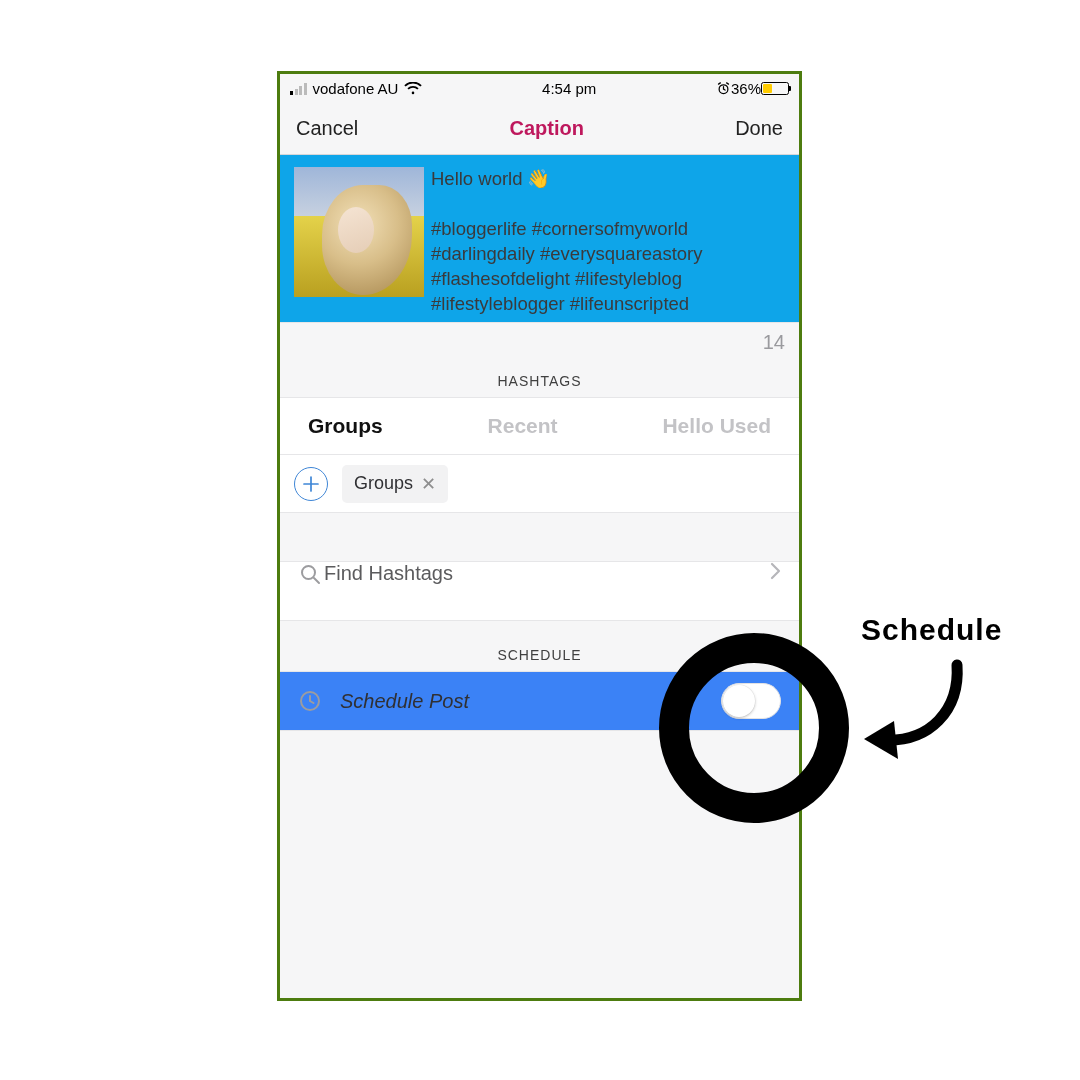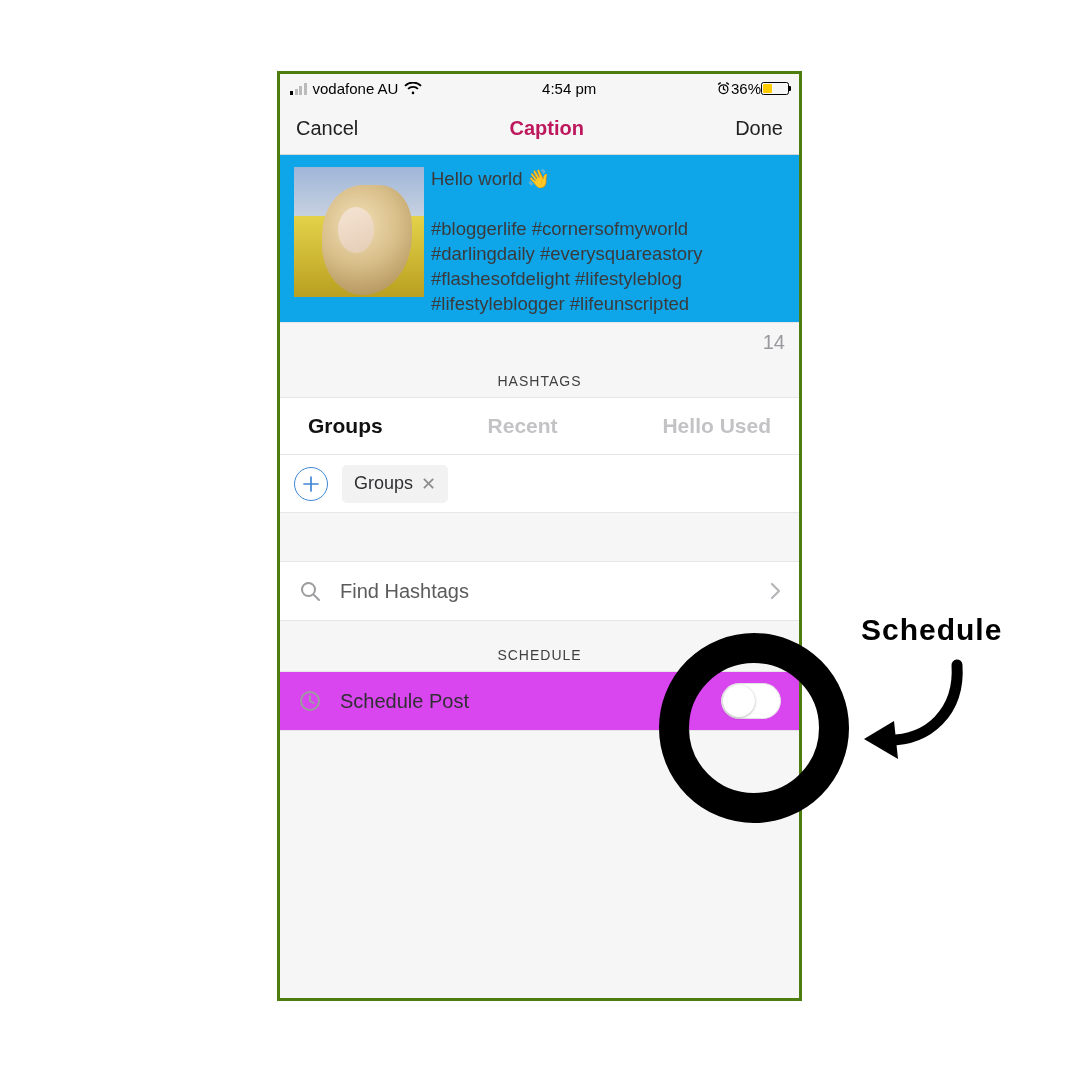--- a/index.html
+++ b/index.html
@@ -29,24 +29,24 @@
   .counter{font-size:20px;color:#9a9a9e;}
   .section-label{font-size:14px;color:#404040;letter-spacing:1px;padding:10px 18px 8px;text-align:center;}
   .tabs{background:#fff;border-top:1px solid #e6e6e8;border-bottom:1px solid #e6e6e8;height:58px;display:flex;align-items:center;padding:0 28px;justify-content:space-between;}
   .tab{font-size:21px;font-weight:700;color:#c3c3c6;}
   .tab.active{color:#111;}
   .chip-row{background:#fff;height:58px;border-bottom:1px solid #e6e6e8;display:flex;align-items:center;padding:0 14px;gap:14px;}
   .add-circle{width:34px;height:34px;border:1.5px solid #3f86d6;border-radius:50%;display:flex;align-items:center;justify-content:center;color:#3f86d6;}
   .chip{background:#f2f2f3;border-radius:5px;padding:8px 12px;display:flex;align-items:center;gap:8px;font-size:18px;color:#303033;}
   .chip-x{color:#8e8e8e;font-size:18px;}
   .spacer{height:48px;}
-  .findrow{background:#fff;border-top:1px solid #e6e6e8;border-bottom:1px solid #e6e6e8;height:60px;display:flex;align-items:center;padding:0 18px;gap:18px;}
+  .findrow{background:#fff;border-top:1px solid #e6e6e8;border-bottom:1px solid #e6e6e8;height:60px;display:flex;padding:0 18px;gap:2px;}
   .findrow .label{font-size:20px;color:#5b5b5d;flex:1;}
   .chev{color:#b6b6ba;}
-  .schedrow{background:#d946ef;border-top:1px solid #e6e6e8;border-bottom:1px solid #e6e6e8;height:60px;display:flex;align-items:center;padding:0 18px;gap:18px;}
+  .schedrow{background:#3b82f6;border-top:1px solid #e6e6e8;border-bottom:1px solid #e6e6e8;height:60px;display:flex;align-items:center;padding:0 18px;gap:18px;font-style:italic;}
   .schedrow .label{font-size:20px;color:#303033;flex:1;}
   .toggle{width:60px;height:36px;border-radius:18px;background:#fff;border:1.5px solid #e2e2e4;position:relative;}
   .toggle-knob{position:absolute;left:1px;top:1px;width:32px;height:32px;border-radius:50%;background:#fff;box-shadow:0 1px 3px rgba(0,0,0,.25),0 0 0 .5px rgba(0,0,0,.05);}
   .search-icon,.clock-icon{color:#9c9c9f;width:24px;height:24px;}
   .annot-circle{position:absolute;left:659px;top:633px;width:190px;height:190px;border:30px solid #000;border-radius:50%;pointer-events:none;}
   .annot-label{position:absolute;left:861px;top:613px;font-size:30px;font-weight:800;letter-spacing:1px;font-family:Arial Black,Arial,sans-serif;color:#000;}
   .annot-arrow{position:absolute;left:852px;top:655px;width:120px;height:110px;}
 </style>
 </head>
 <body>

